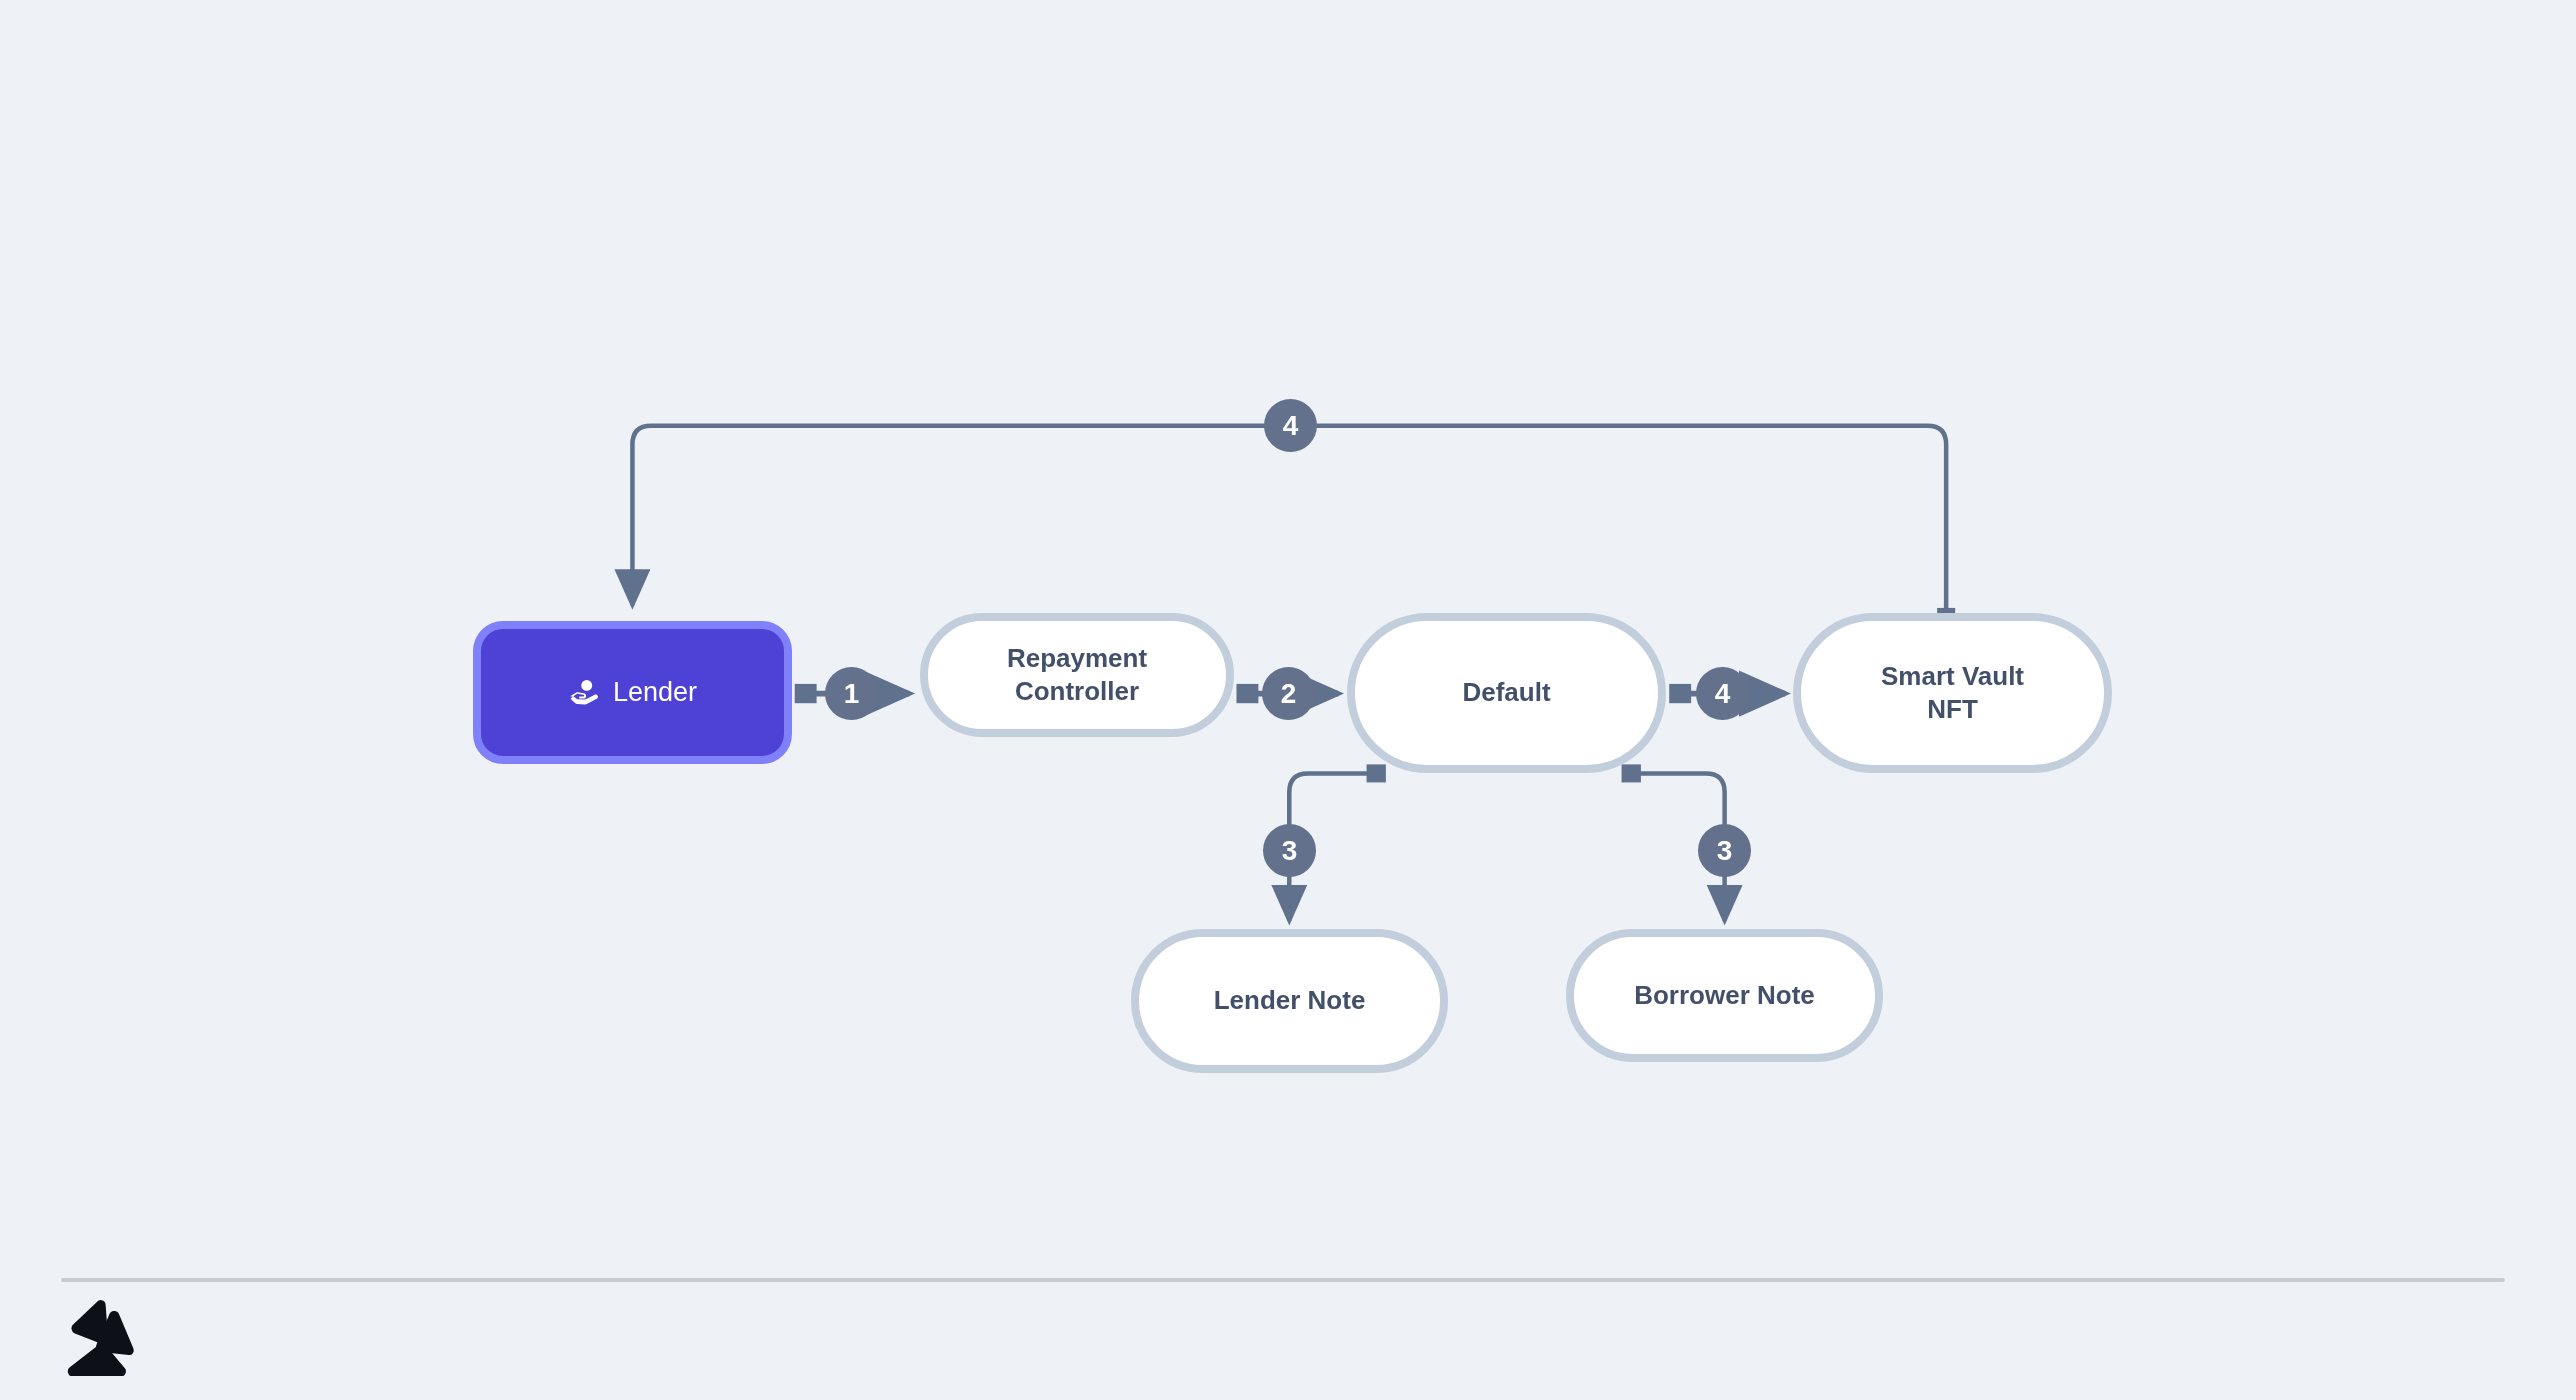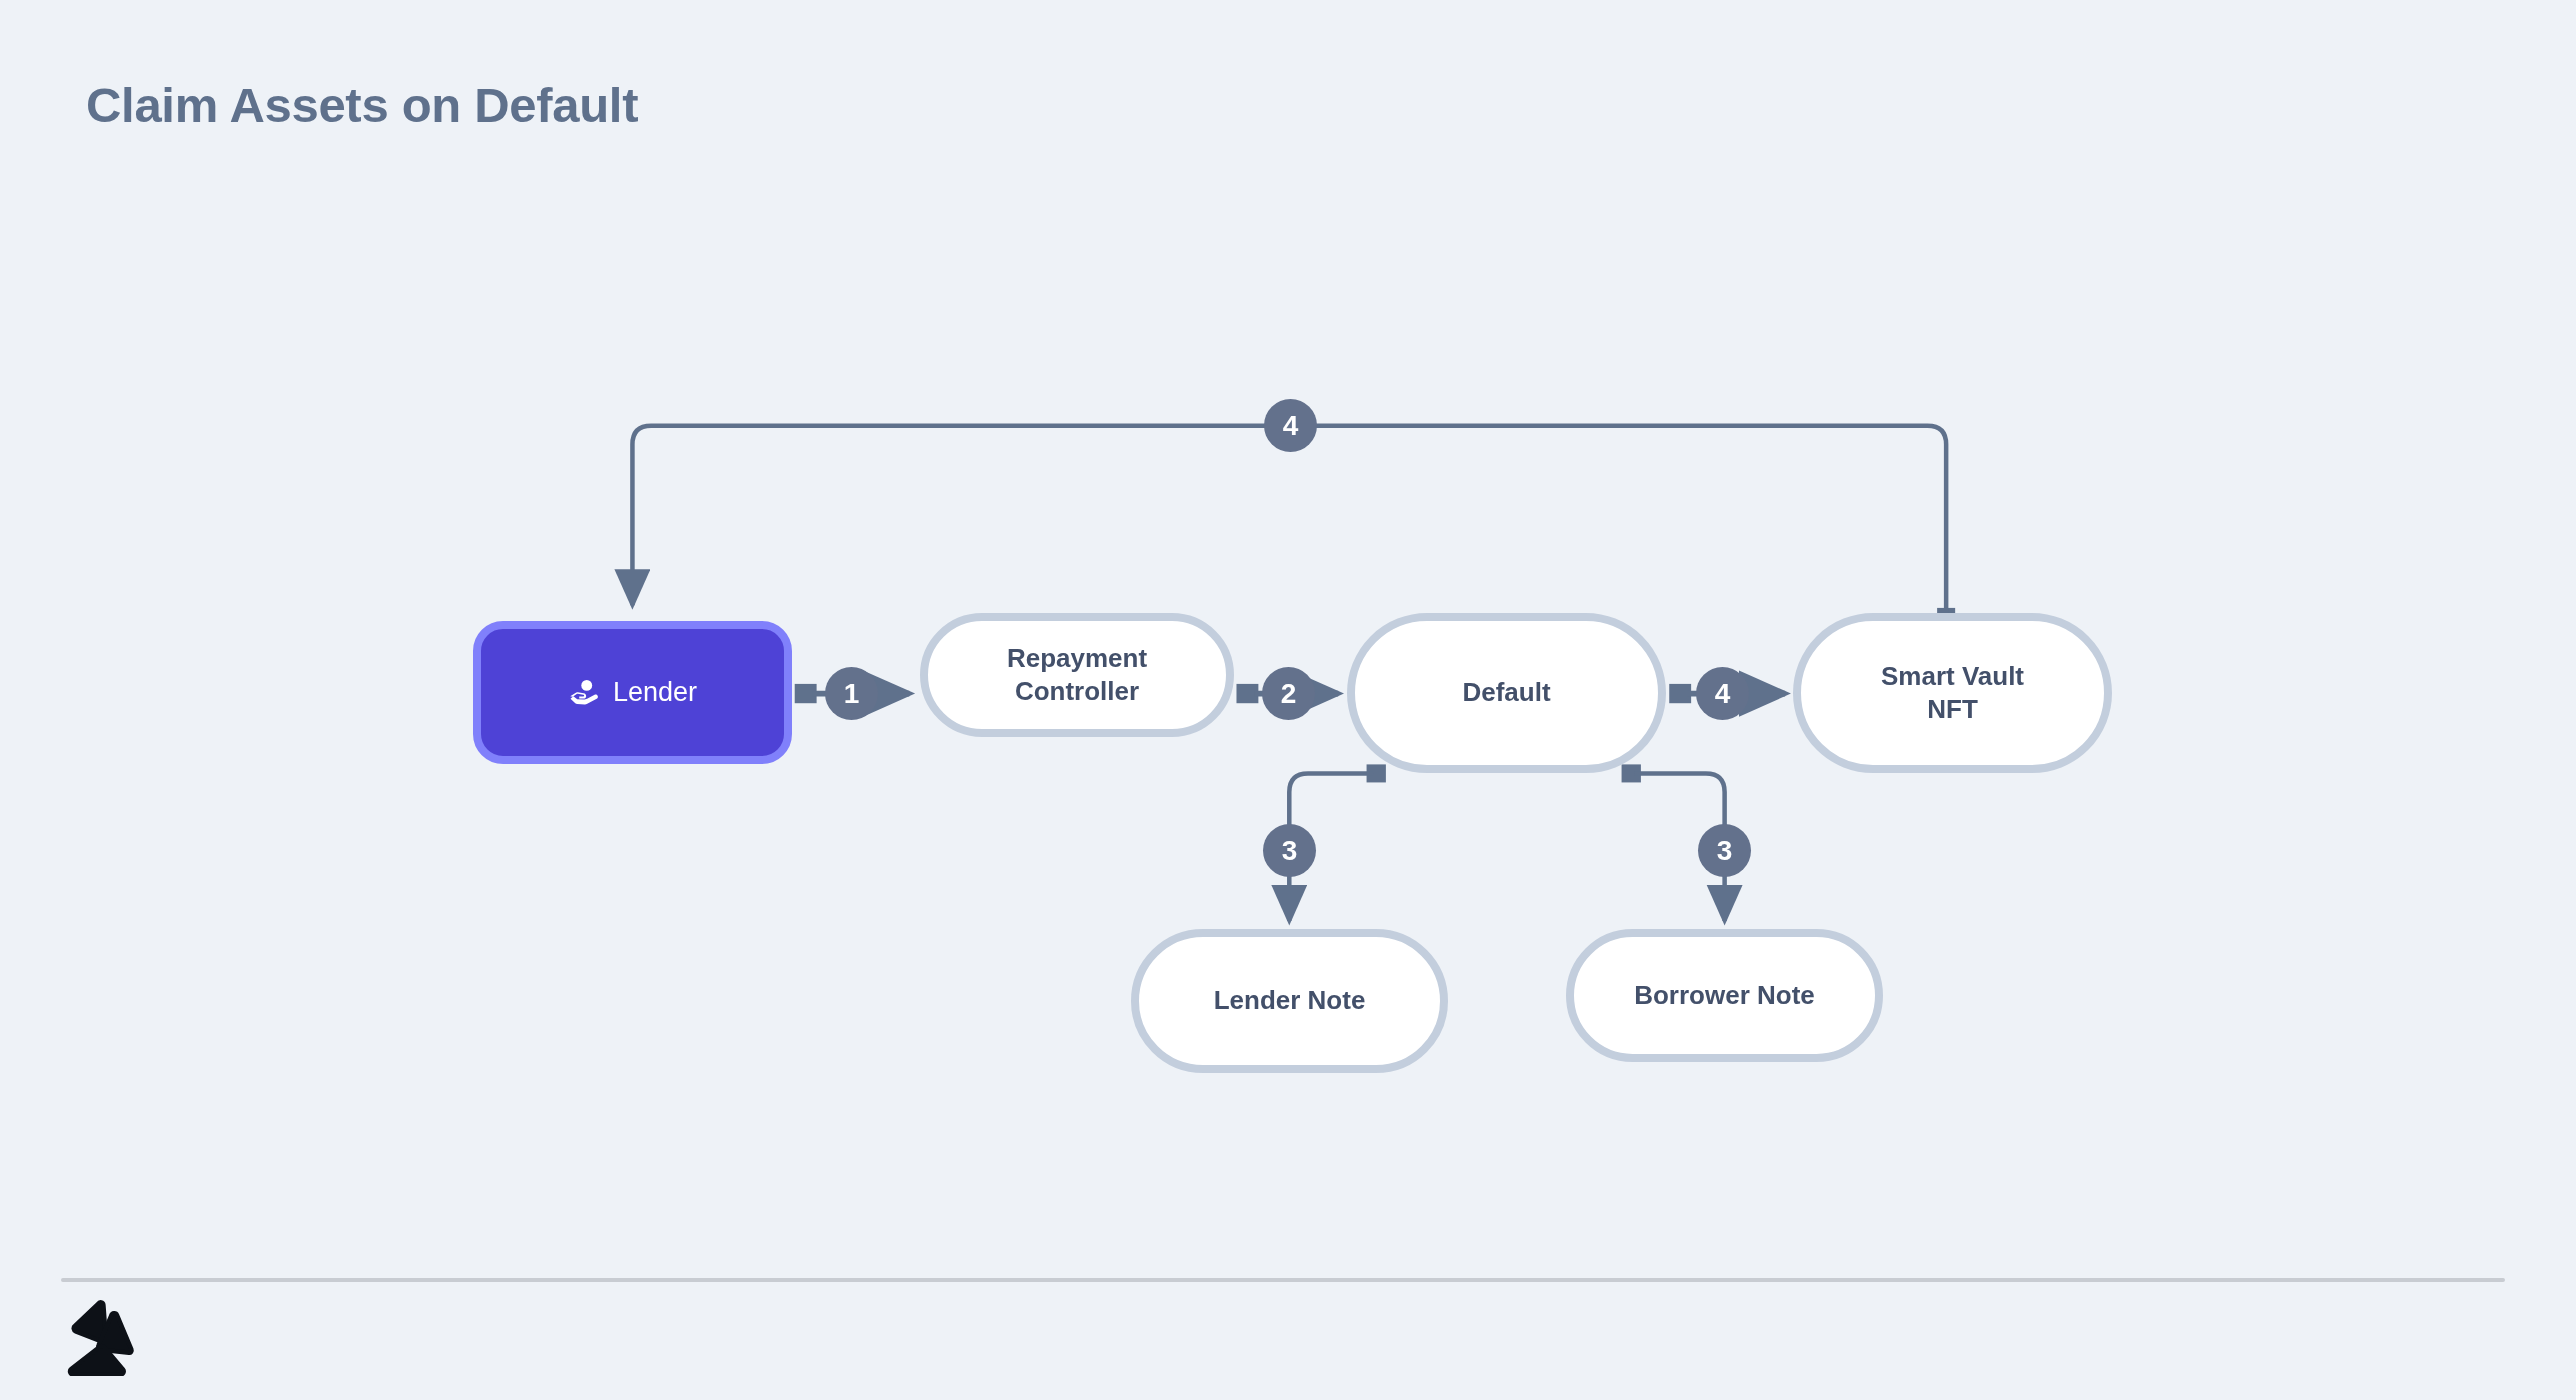--- a/index.html
+++ b/index.html
@@ -161,21 +161,20 @@
     top: 1300px;
     width: 84px;
     height: 76px;
   }
 </style>
 </head>
 <body>
 
 <div id="canvas">
 
-  <div id="page-title">Claim Assets on Default</div>
 
   <svg id="edge-layer" viewBox="0 0 4000 2174" width="2576" height="1400" xmlns="http://www.w3.org/2000/svg">
     <defs>
       <marker id="arrow" markerWidth="11" markerHeight="11" refX="8" refY="4" orient="auto" markerUnits="strokeWidth">
         <path d="M0,0 L9,4 L0,8 z" fill="#5f718c"></path>
       </marker>
     </defs>
 
     <g>
       <rect x="3008" y="944" width="28" height="28" fill="#5f718c"></rect>

